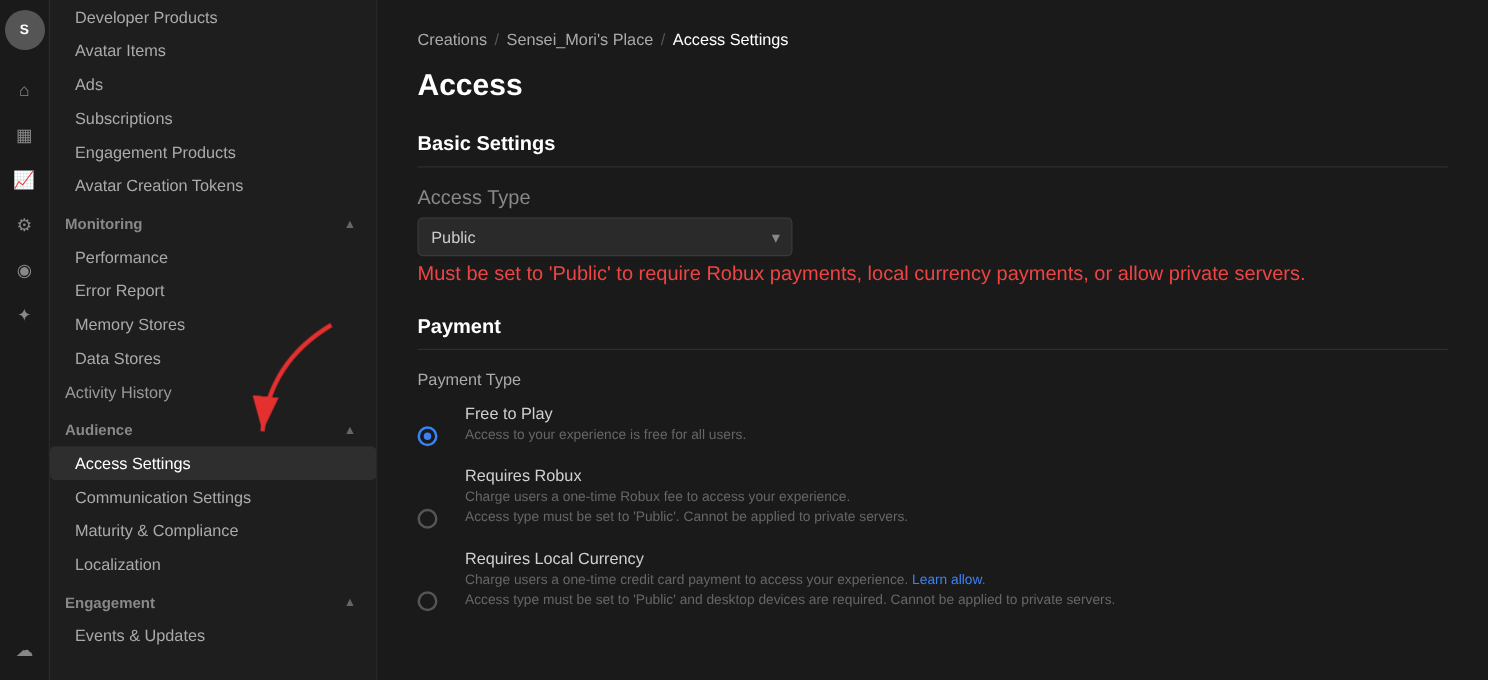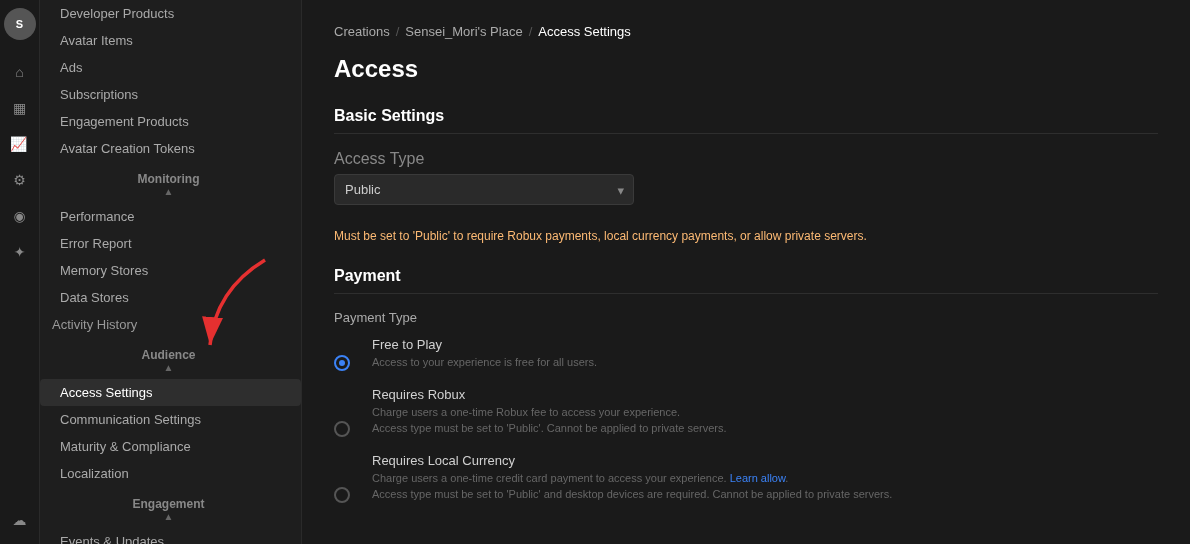--- a/index.html
+++ b/index.html
@@ -71,21 +71,20 @@
 
     .section-header {
       padding: 10px 16px 6px 12px;
       color: #888;
       font-size: 12px;
       font-weight: 600;
       display: flex;
       align-items: center;
       justify-content: space-between;
       cursor: pointer;
-      flex-direction: column;
     }
     .section-header .chevron {
       font-size: 10px;
       color: #666;
     }
 
     
     .main-content {
       flex: 1;
       background: #1a1a1a;
@@ -158,23 +157,23 @@
       content: '▾';
       position: absolute;
       right: 10px;
       top: 50%;
       transform: translateY(-50%);
       color: #888;
       pointer-events: none;
     }
 
     .form-hint {
-      font-size: 12px;
-      color: #fdba74;
-      margin-top: 24px;
+      font-size: 16px;
+      color: #ef4444;
+      margin-top: 6px;
     }
 
     
     .payment-section {
       margin-top: 24px;
     }
 
     .payment-type-label {
       font-size: 13px;
       color: #aaa;

